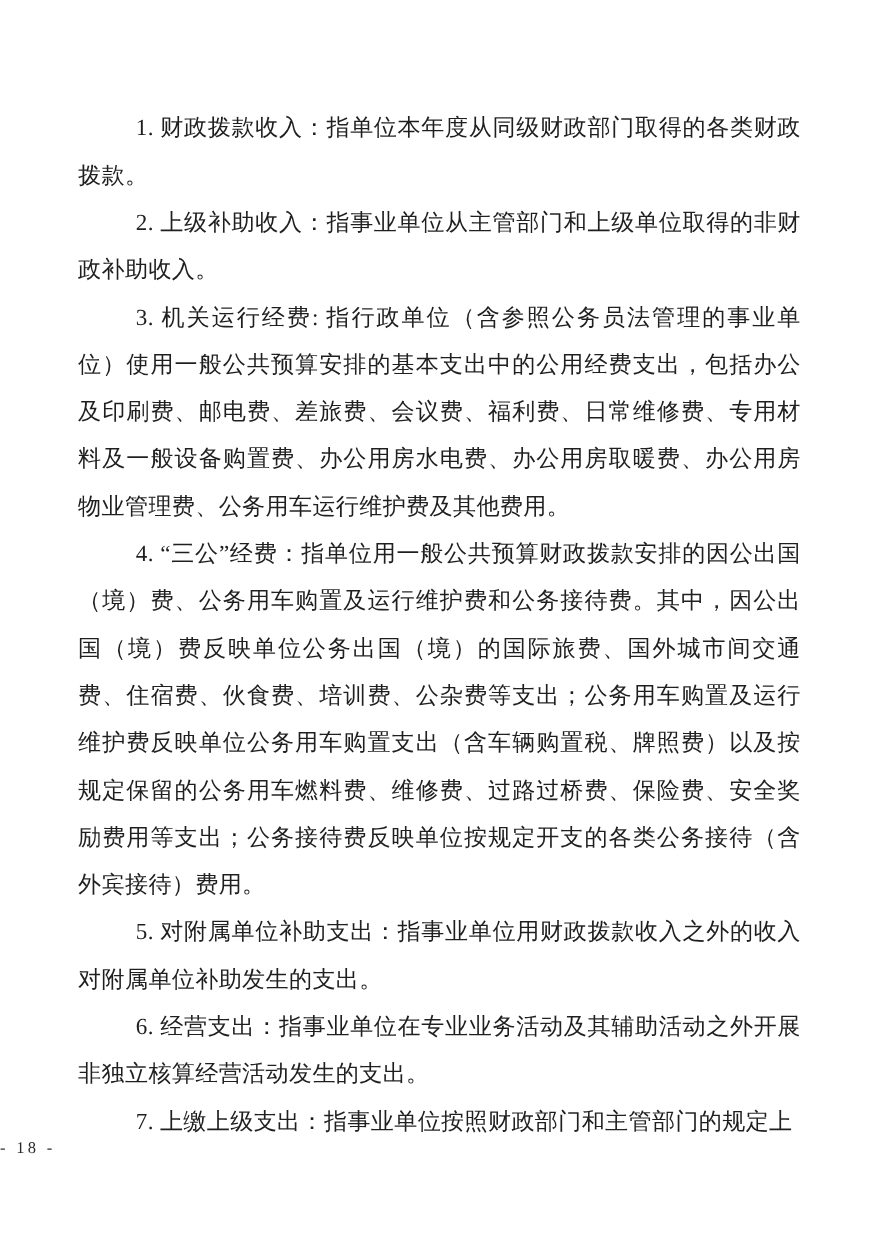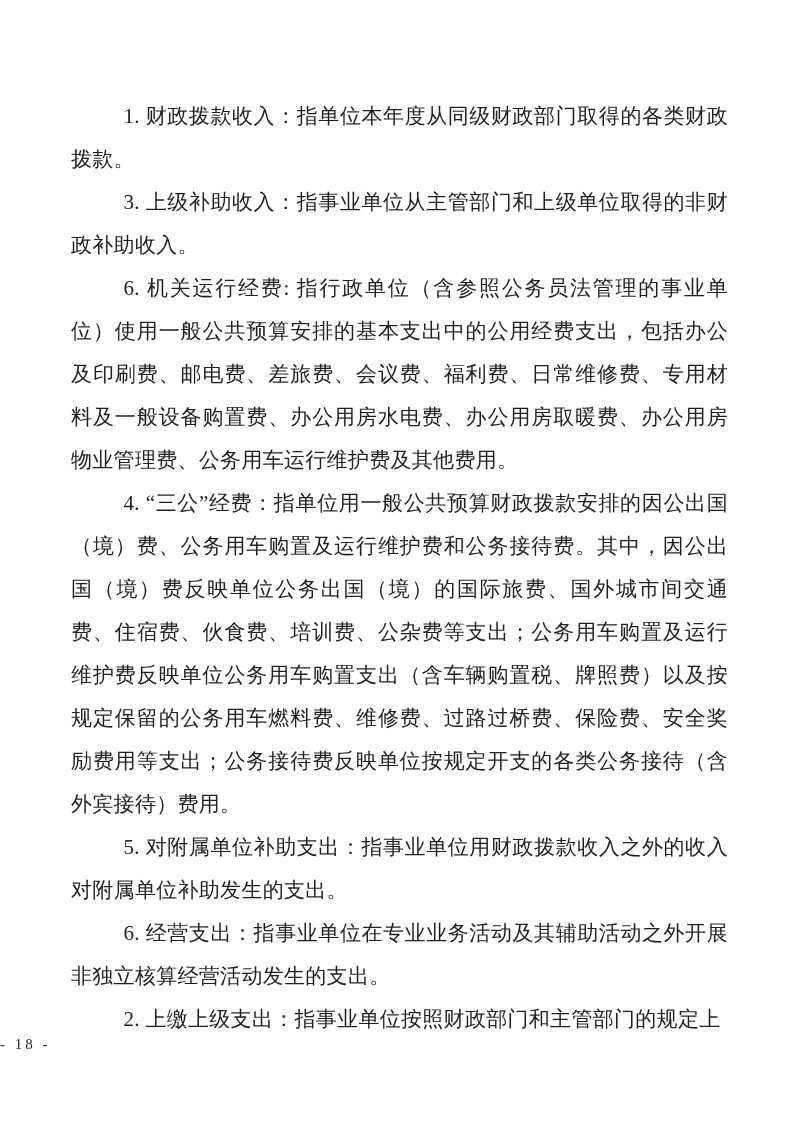--- a/index.html
+++ b/index.html
@@ -43,21 +43,21 @@
     color: #2a2a2a;
     font-family: "Liberation Serif", serif;
   }
 </style>
 </head>
 <body>
 
 <div class="page">
   <div class="content">
     <p class="para">1. 财政拨款收入：指单位本年度从同级财政部门取得的各类财政拨款。</p>
-    <p class="para">3. 上级补助收入：指事业单位从主管部门和上级单位取得的非财政补助收入。</p>
-    <p class="para">6. 机关运行经费: 指行政单位（含参照公务员法管理的事业单位）使用一般公共预算安排的基本支出中的公用经费支出，包括办公及印刷费、邮电费、差旅费、会议费、福利费、日常维修费、专用材料及一般设备购置费、办公用房水电费、办公用房取暖费、办公用房物业管理费、公务用车运行维护费及其他费用。</p>
+    <p class="para">2. 上级补助收入：指事业单位从主管部门和上级单位取得的非财政补助收入。</p>
+    <p class="para">3. 机关运行经费: 指行政单位（含参照公务员法管理的事业单位）使用一般公共预算安排的基本支出中的公用经费支出，包括办公及印刷费、邮电费、差旅费、会议费、福利费、日常维修费、专用材料及一般设备购置费、办公用房水电费、办公用房取暖费、办公用房物业管理费、公务用车运行维护费及其他费用。</p>
     <p class="para">4. “三公”经费：指单位用一般公共预算财政拨款安排的因公出国（境）费、公务用车购置及运行维护费和公务接待费。其中，因公出国（境）费反映单位公务出国（境）的国际旅费、国外城市间交通费、住宿费、伙食费、培训费、公杂费等支出；公务用车购置及运行维护费反映单位公务用车购置支出（含车辆购置税、牌照费）以及按规定保留的公务用车燃料费、维修费、过路过桥费、保险费、安全奖励费用等支出；公务接待费反映单位按规定开支的各类公务接待（含外宾接待）费用。</p>
     <p class="para">5. 对附属单位补助支出：指事业单位用财政拨款收入之外的收入对附属单位补助发生的支出。</p>
     <p class="para">6. 经营支出：指事业单位在专业业务活动及其辅助活动之外开展非独立核算经营活动发生的支出。</p>
-    <p class="para">2. 上缴上级支出：指事业单位按照财政部门和主管部门的规定上</p>
+    <p class="para">7. 上缴上级支出：指事业单位按照财政部门和主管部门的规定上</p>
   </div>
   <div class="page-number">- 18 -</div>
 </div>
 
 </body></html>

